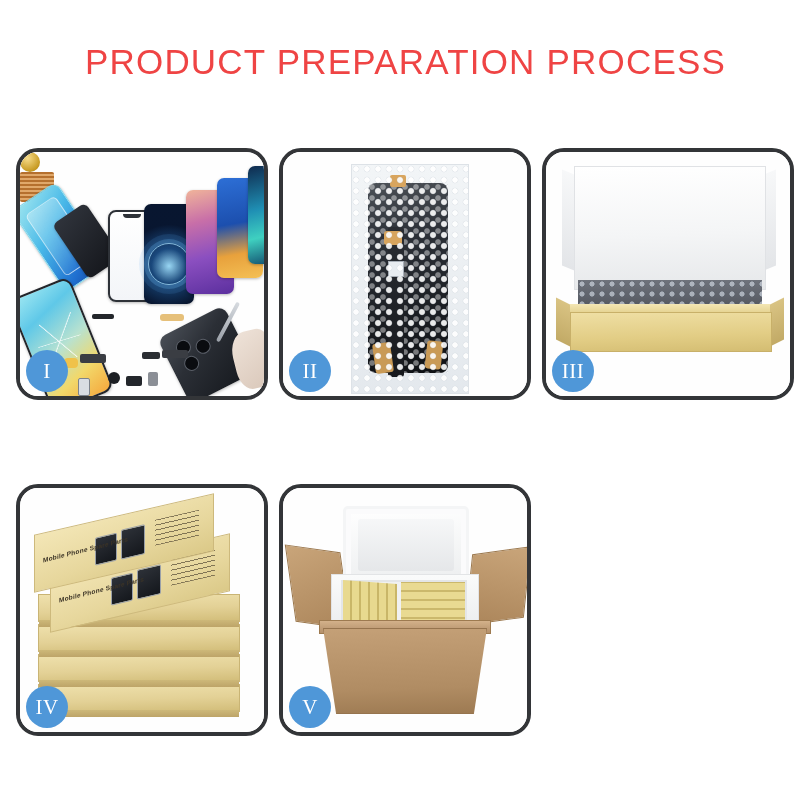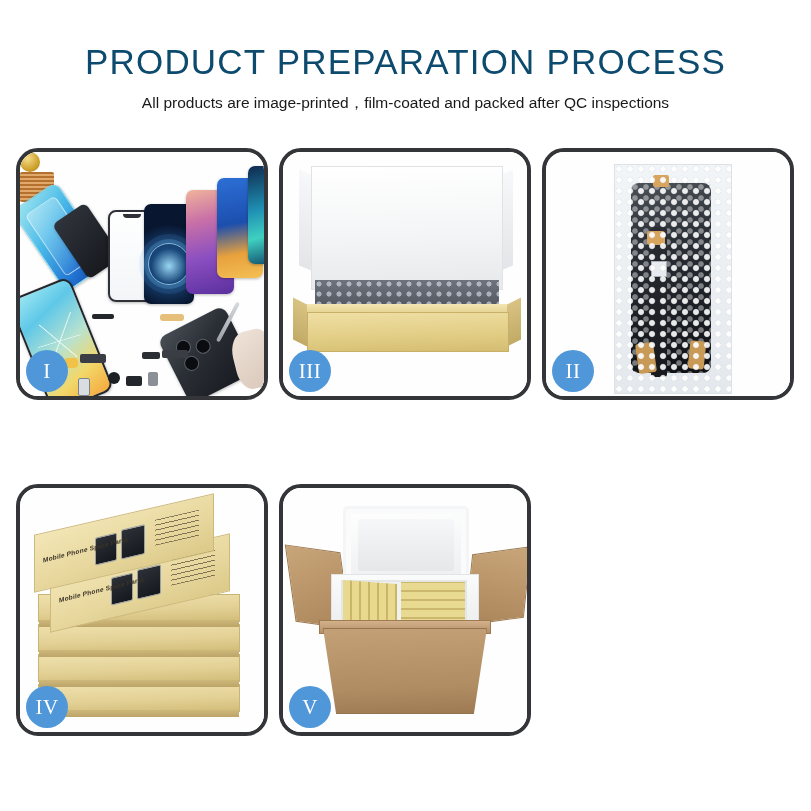--- a/index.html
+++ b/index.html
@@ -28,21 +28,21 @@
     top: 40px;
     left: 0;
     width: 811px;
     text-align: center;
   }
   .title {
     font-family: "Liberation Sans", sans-serif;
     font-size: 35px;
     font-weight: 400;
     letter-spacing: 1.2px;
-    color: #0c4a6e;
+    color: #ef4444;
     margin: 0;
     line-height: 44px;
     white-space: nowrap;
   }
   .subtitle {
     font-family: "Liberation Sans", sans-serif;
     font-size: 15.5px;
     font-weight: 400;
     color: #1a1a1a;
     margin: 9px 0 0 0;
@@ -440,21 +440,20 @@
     transform: skewY(14deg);
   }
 </style>
 </head>
 <body>
 
 <div class="page">
 
   <div class="header">
     <h1 class="title">PRODUCT PREPARATION PROCESS</h1>
-    <p class="subtitle">All products are image-printed，film-coated and packed after QC inspections</p>
   </div>
 
   <div class="grid">
 
     <div class="panel p1">
       <div class="panel-stage">
         <div class="phone ph-film">
             <div class="ph-film-inner"></div>
           </div>
         <div class="phone ph-dark"></div>
@@ -486,50 +485,50 @@
         <div class="part sm3"></div>
         <div class="part sm4"></div>
         <div class="part sm5"></div>
         <div class="part sm6"></div>
         <div class="tweezer"></div>
         <div class="hand"></div>
       </div>
       <div class="badge">I</div>
     </div>
 
-    <div class="panel p3">
-      <div class="panel-stage">
-        <div class="box3-lid-l"></div>
-        <div class="box3-lid-r"></div>
-        <div class="box3-lid"></div>
-        <div class="box3-inner"></div>
-        <div class="box3-side-l"></div>
-        <div class="box3-side-r"></div>
-        <div class="box3-lip"></div>
-        <div class="box3-front"></div>
-      </div>
-      <div class="badge">III</div>
-    </div>
-
     <div class="panel p2">
       <div class="panel-stage">
         <div class="bubble-bag">
           <div class="screen-in"></div>
           <div class="flexcable"></div>
           <div class="chip-sq"></div>
           <div class="tape-top"></div>
           <div class="tape-mid"></div>
           <div class="conn-l"></div>
           <div class="conn-r"></div>
           <div class="bubble-tex"></div>
         </div>
       </div>
       <div class="badge">II</div>
     </div>
 
+    <div class="panel p3">
+      <div class="panel-stage">
+        <div class="box3-lid-l"></div>
+        <div class="box3-lid-r"></div>
+        <div class="box3-lid"></div>
+        <div class="box3-inner"></div>
+        <div class="box3-side-l"></div>
+        <div class="box3-side-r"></div>
+        <div class="box3-lip"></div>
+        <div class="box3-front"></div>
+      </div>
+      <div class="badge">III</div>
+    </div>
+
     <div class="panel p4">
       <div class="panel-stage">
         <div class="stack-box" style="top:196px">
             <div class="edge"></div>
           </div>
         <div class="stack-box" style="top:166px">
             <div class="edge"></div>
           </div>
         <div class="stack-box" style="top:136px">
             <div class="edge"></div>

